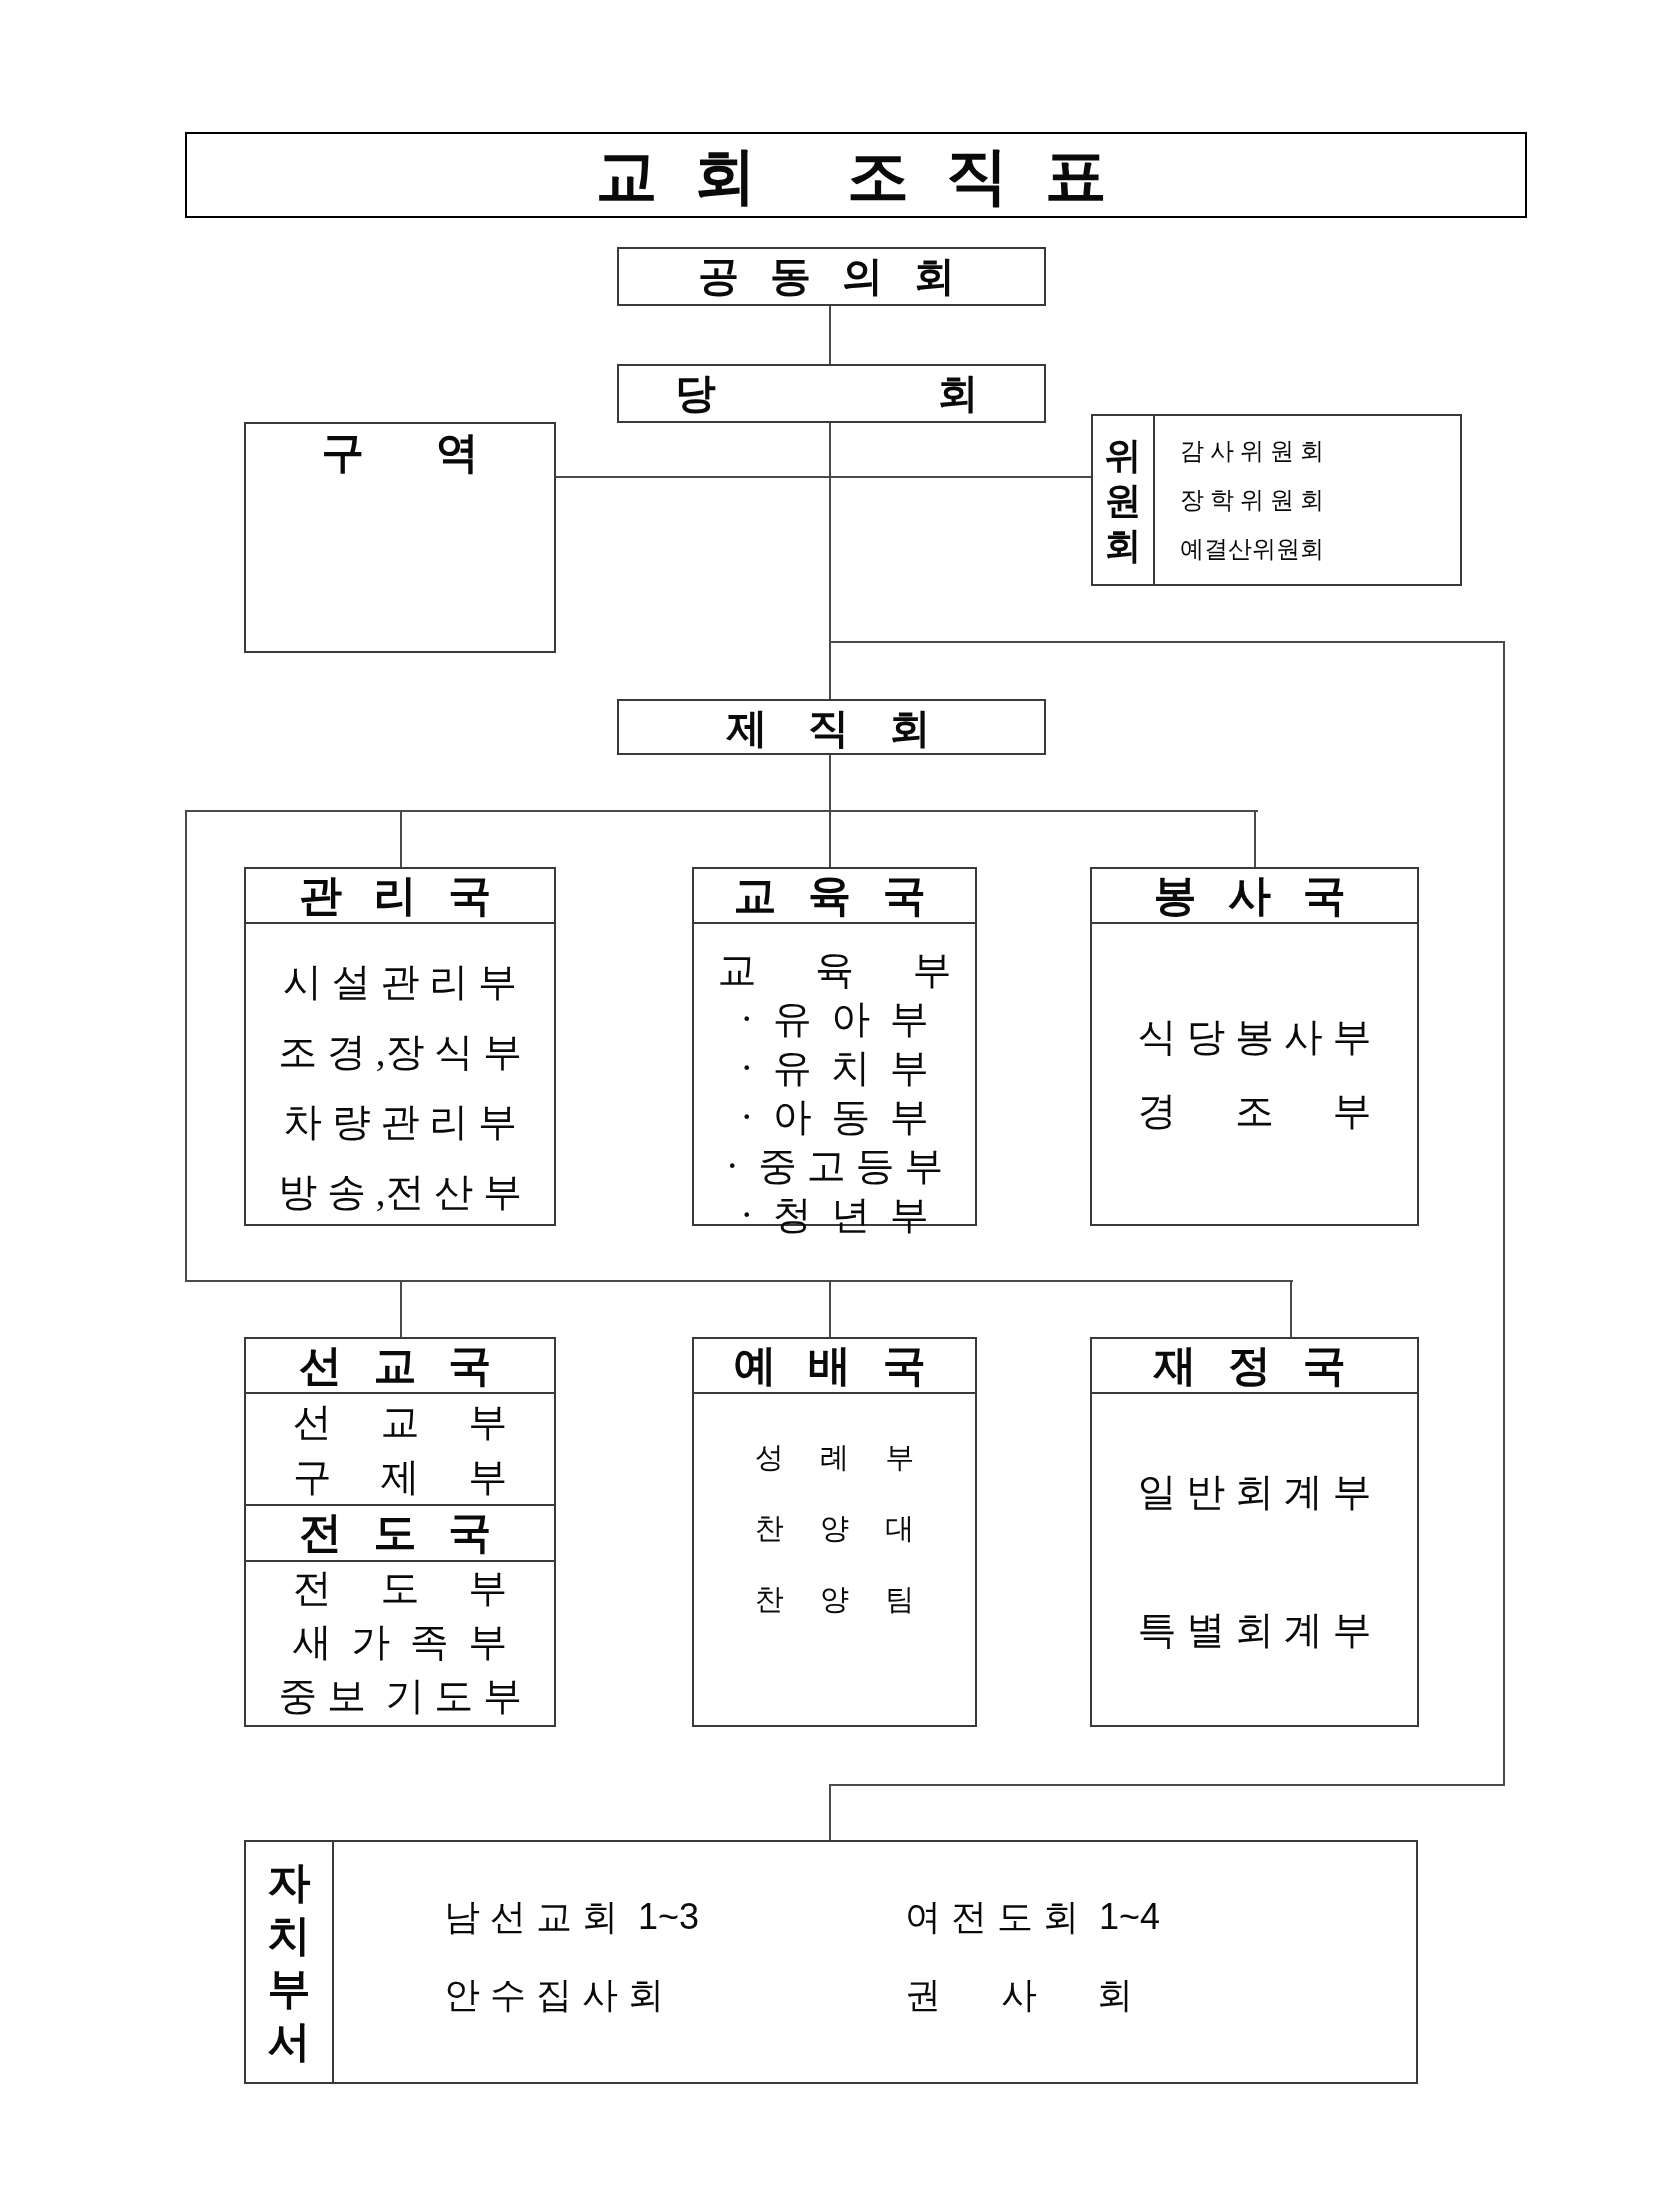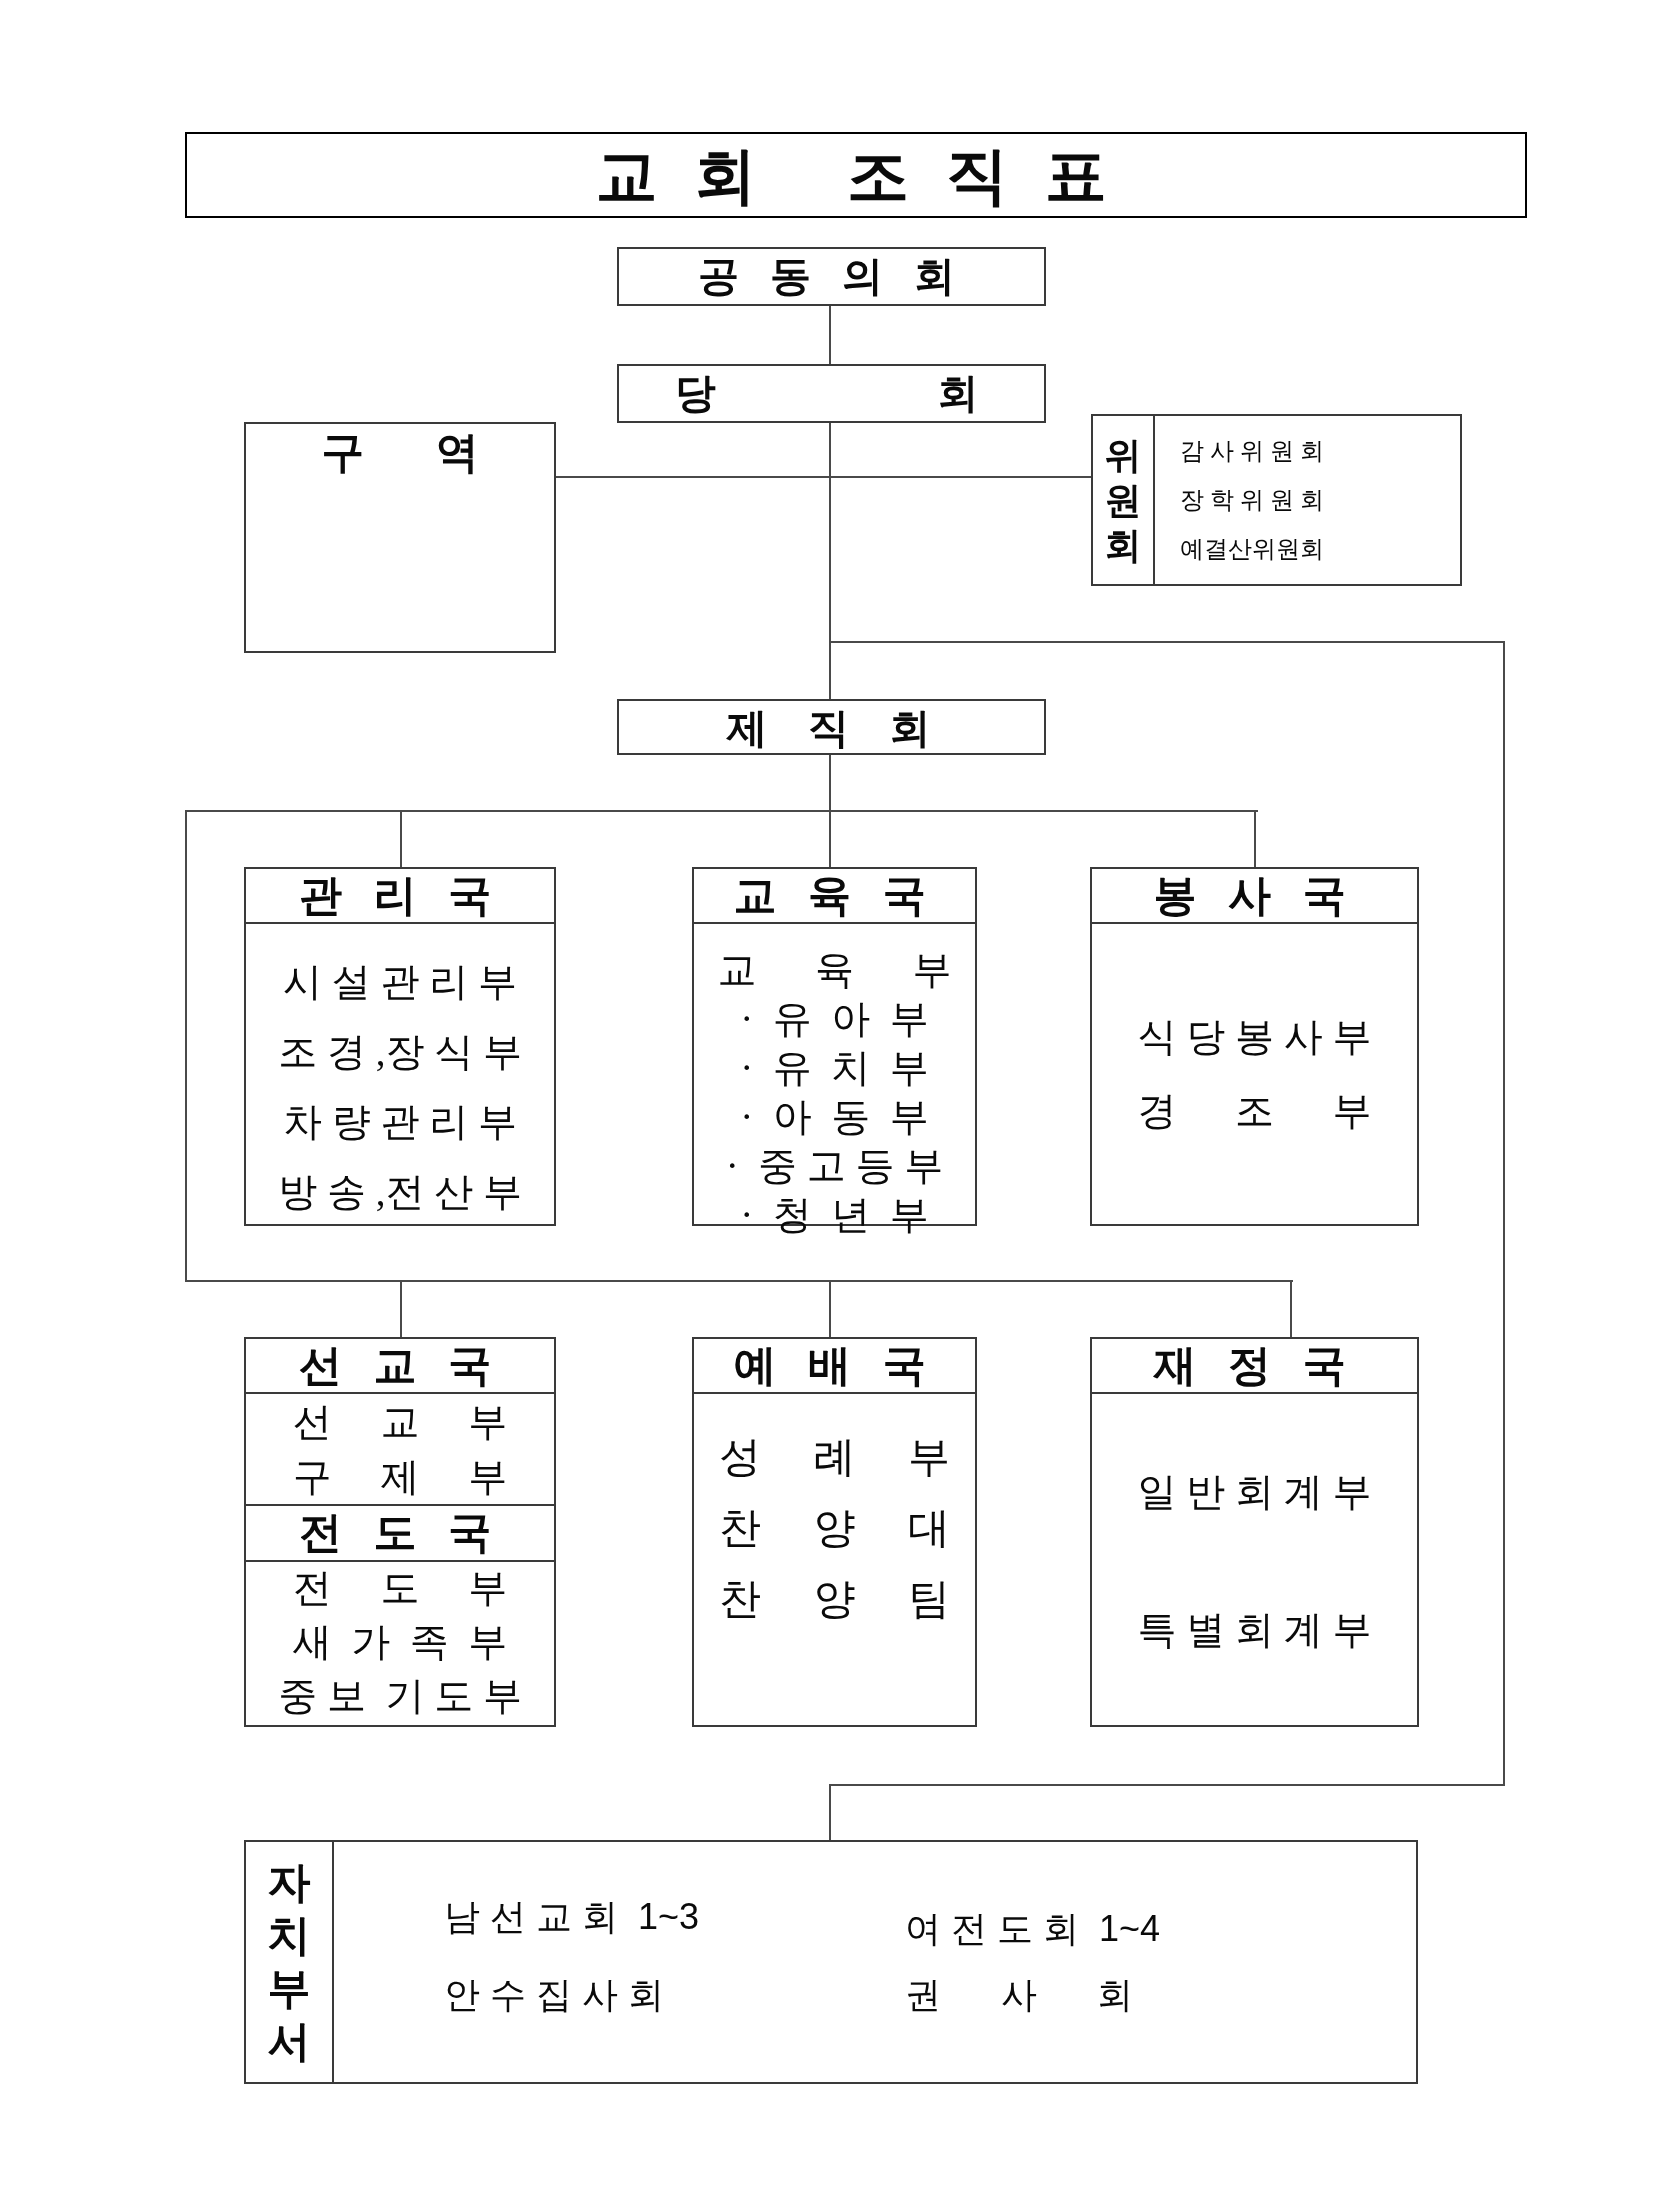--- a/index.html
+++ b/index.html
@@ -128,21 +128,21 @@
     <div class="bhead" style="height:56px;">전 도 국</div>
     <div class="bbody serif" style="height:160px;justify-content:center;font-size:39px;line-height:54px;">
       <span class="item">전     도     부</span>
       <span class="item">새  가  족  부</span>
       <span class="item">중 보  기 도 부</span>
     </div>
   </div>
 
   <div class="box" style="left:692px;top:1337px;width:285px;height:390px;">
     <div class="bhead">예 배 국</div>
-    <div class="bbody serif" style="height:268px;justify-content:center;font-size:42px;line-height:71px;">
+    <div class="bbody serif" style="height:268px;justify-content:center;font-size:29px;line-height:71px;">
       <span class="item">성     례     부</span>
       <span class="item">찬     양     대</span>
       <span class="item">찬     양     팀</span>
     </div>
   </div>
 
   <div class="box" style="left:1090px;top:1337px;width:329px;height:390px;">
     <div class="bbody serif" style="position:absolute;top:57px;left:0;right:0;bottom:0;justify-content:center;font-size:39px;line-height:138px;">
       <span class="item">일 반 회 계 부</span>
       <span class="item">특 별 회 계 부</span>
@@ -152,20 +152,20 @@
 
   <div class="box auto-box">
     <div class="auto-label">
       <span>자</span>
       <span>치</span>
       <span>부</span>
       <span>서</span>
     </div>
     <div class="auto-content">
       <span class="auto-cell" style="left:110px;top:51px;">남 선 교 회  1~3</span>
-      <span class="auto-cell" style="left:571px;top:51px;margin-top:12px;">여 전 도 회  1~4</span>
+      <span class="auto-cell" style="left:571px;top:51px;">여 전 도 회  1~4</span>
       <span class="auto-cell" style="left:110px;top:129px;">안 수 집 사 회</span>
       <span class="auto-cell" style="left:571px;top:129px;">권      사      회</span>
     </div>
   </div>
 
 </div>
 
 
 </body></html>

